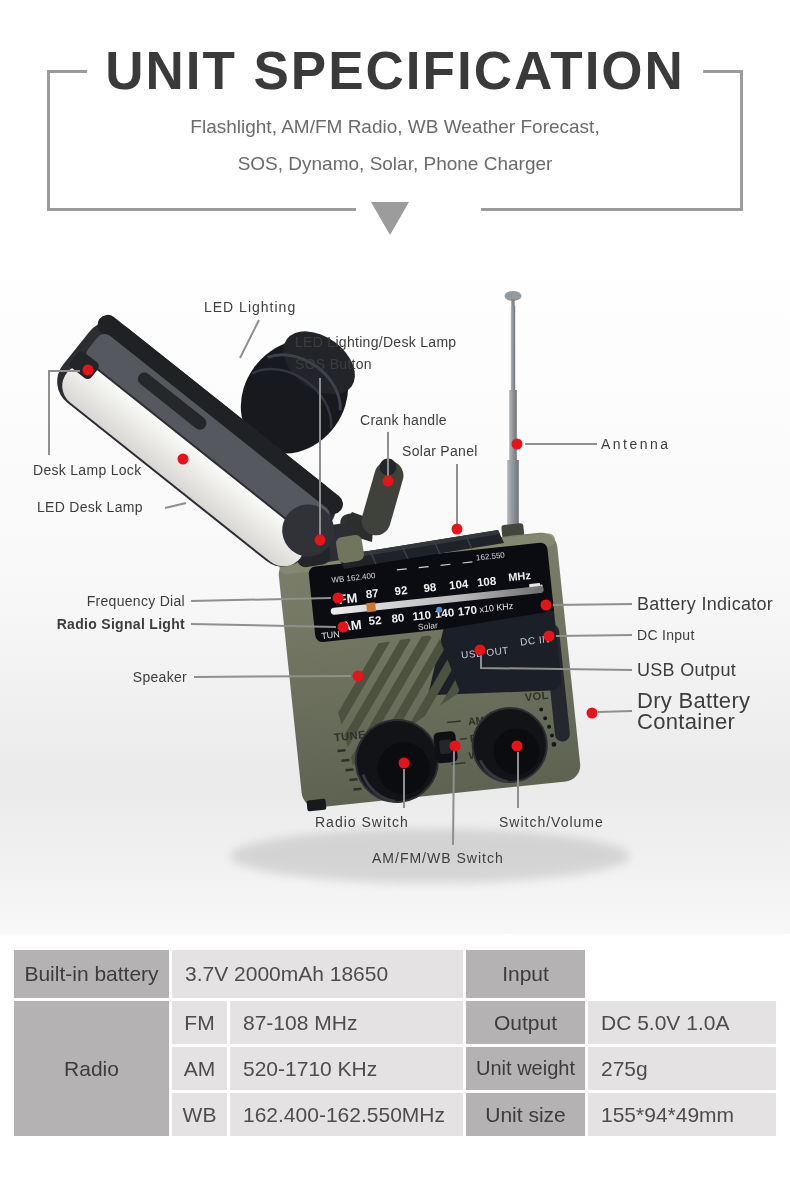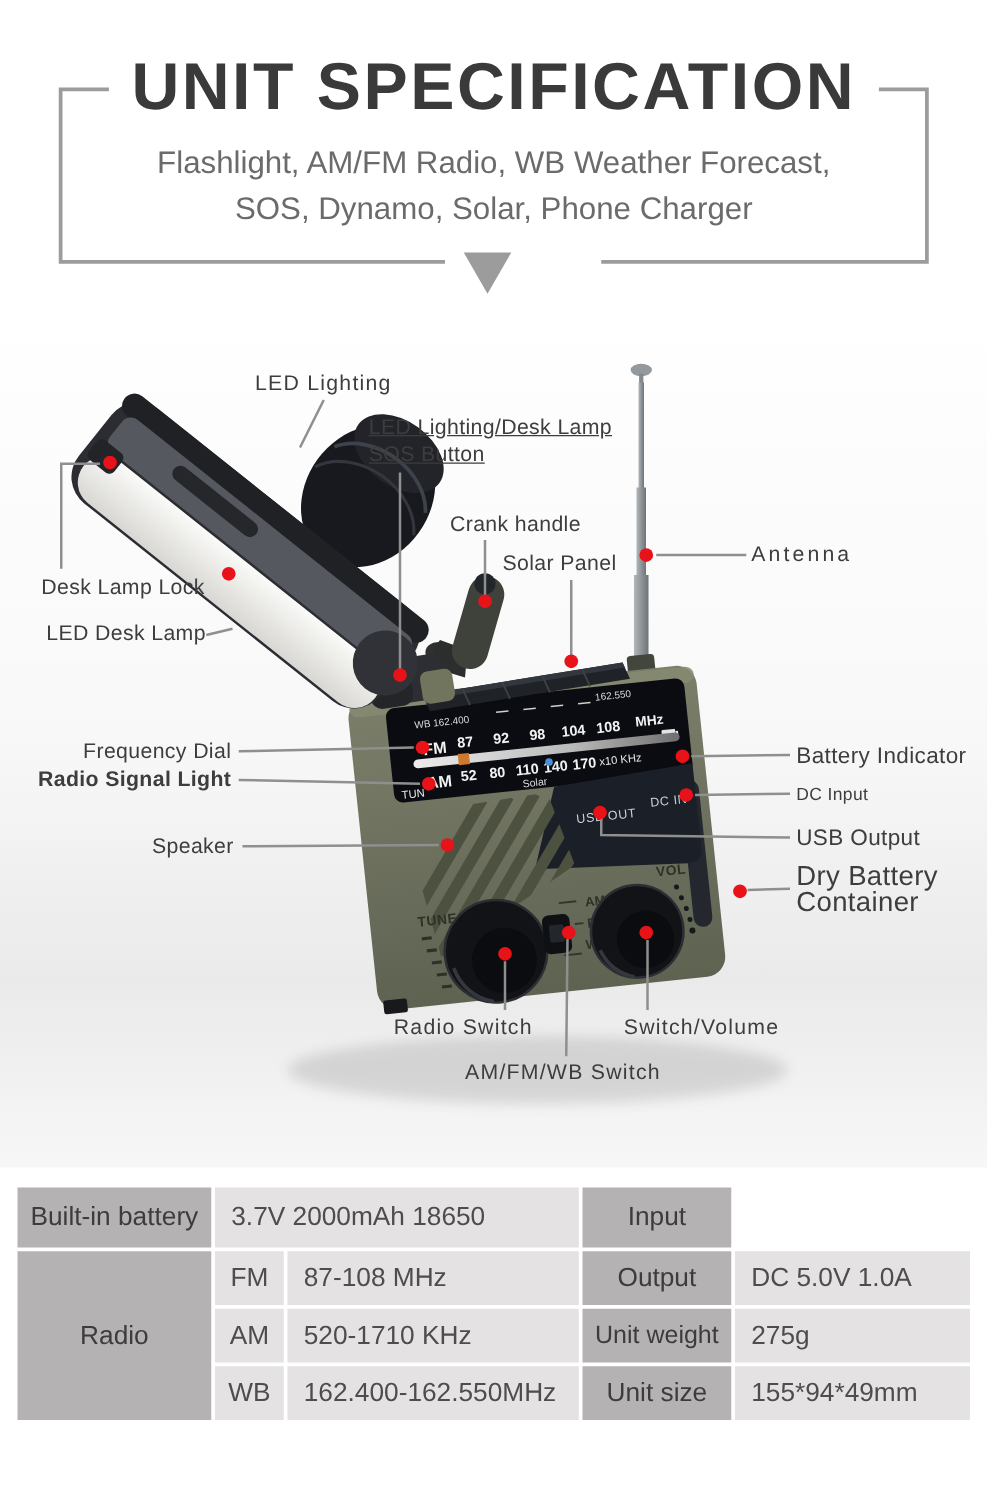--- a/index.html
+++ b/index.html
@@ -6,45 +6,45 @@
   .page{position:relative;width:790px;height:1188px;background:#fff;overflow:hidden;
         font-family:"Liberation Sans",sans-serif;}
 
   
   .header-box{position:absolute;left:47px;top:70px;width:696px;height:141px;
               box-sizing:border-box;border:3px solid #9c9c9c;}
   .title{position:absolute;left:50%;top:70px;transform:translate(-50%,-50%);
          background:#fff;padding:0 18px;white-space:nowrap;
          font-size:53px;font-weight:700;letter-spacing:2px;color:#3a3a3a;}
   .subtitle{position:absolute;left:0;width:790px;text-align:center;
-            font-size:25px;color:#6b6b6b;white-space:nowrap;}
+            font-size:19px;color:#6b6b6b;white-space:nowrap;}
   .sub1{top:116px;} .sub2{top:153px;}
   .gap-mask{position:absolute;left:356px;top:206px;width:125px;height:10px;background:#fff;}
   .down-arrow{position:absolute;left:371px;top:202px;width:0;height:0;
               border-left:19px solid transparent;border-right:19px solid transparent;
               border-top:33px solid #9c9c9c;}
 
   
   .art{position:absolute;left:0;top:0;width:790px;height:1188px;}
   .art text{font-family:"Liberation Sans",sans-serif;}
   .d8{font-size:8px;fill:#d9d9d9;}
   .d85{font-size:8.5px;fill:#d9d9d9;}
   .d9{font-size:9px;fill:#e6e6e6;}
   .d11{font-size:11px;font-weight:700;fill:#f2f2f2;}
   .d12{font-size:11.5px;font-weight:700;fill:#f2f2f2;text-anchor:middle;}
   .d13{font-size:13px;font-weight:700;fill:#f2f2f2;}
   .p10{font-size:10px;fill:#ccd0d5;letter-spacing:.5px;text-anchor:middle;}
   .c11{font-size:11px;font-weight:700;fill:#2e3126;letter-spacing:.5px;}
   .c10{font-size:10.5px;font-weight:700;fill:#2e3126;}
 
   
-  .callout{position:absolute;font-size:17px;color:#3d3d3d;line-height:22px;
+  .callout{position:absolute;font-size:14px;color:#3d3d3d;line-height:22px;
            white-space:nowrap;letter-spacing:.3px;}
   .c-led-lighting{left:204px;top:296px;letter-spacing:1px;}
-  .c-led-sos{left:295px;top:331px;text-decoration:underline;}
+  .c-led-sos{left:295px;top:331px;}
   .c-crank{left:360px;top:409px;}
   .c-solar{left:402px;top:440px;}
   .c-antenna{left:601px;top:433px;letter-spacing:2.5px;}
   .c-lamp-lock{left:33px;top:459px;}
   .c-desk-lamp{left:37px;top:496px;}
   .c-freq{left:0;top:590px;width:185px;text-align:right;}
   .c-signal{left:0;top:613px;width:185px;text-align:right;font-weight:bold;}
   .c-speaker{left:0;top:666px;width:187px;text-align:right;}
   .c-batt{left:637px;top:593px;font-size:18px;}
   .c-dc{left:637px;top:624px;font-size:14px;}

